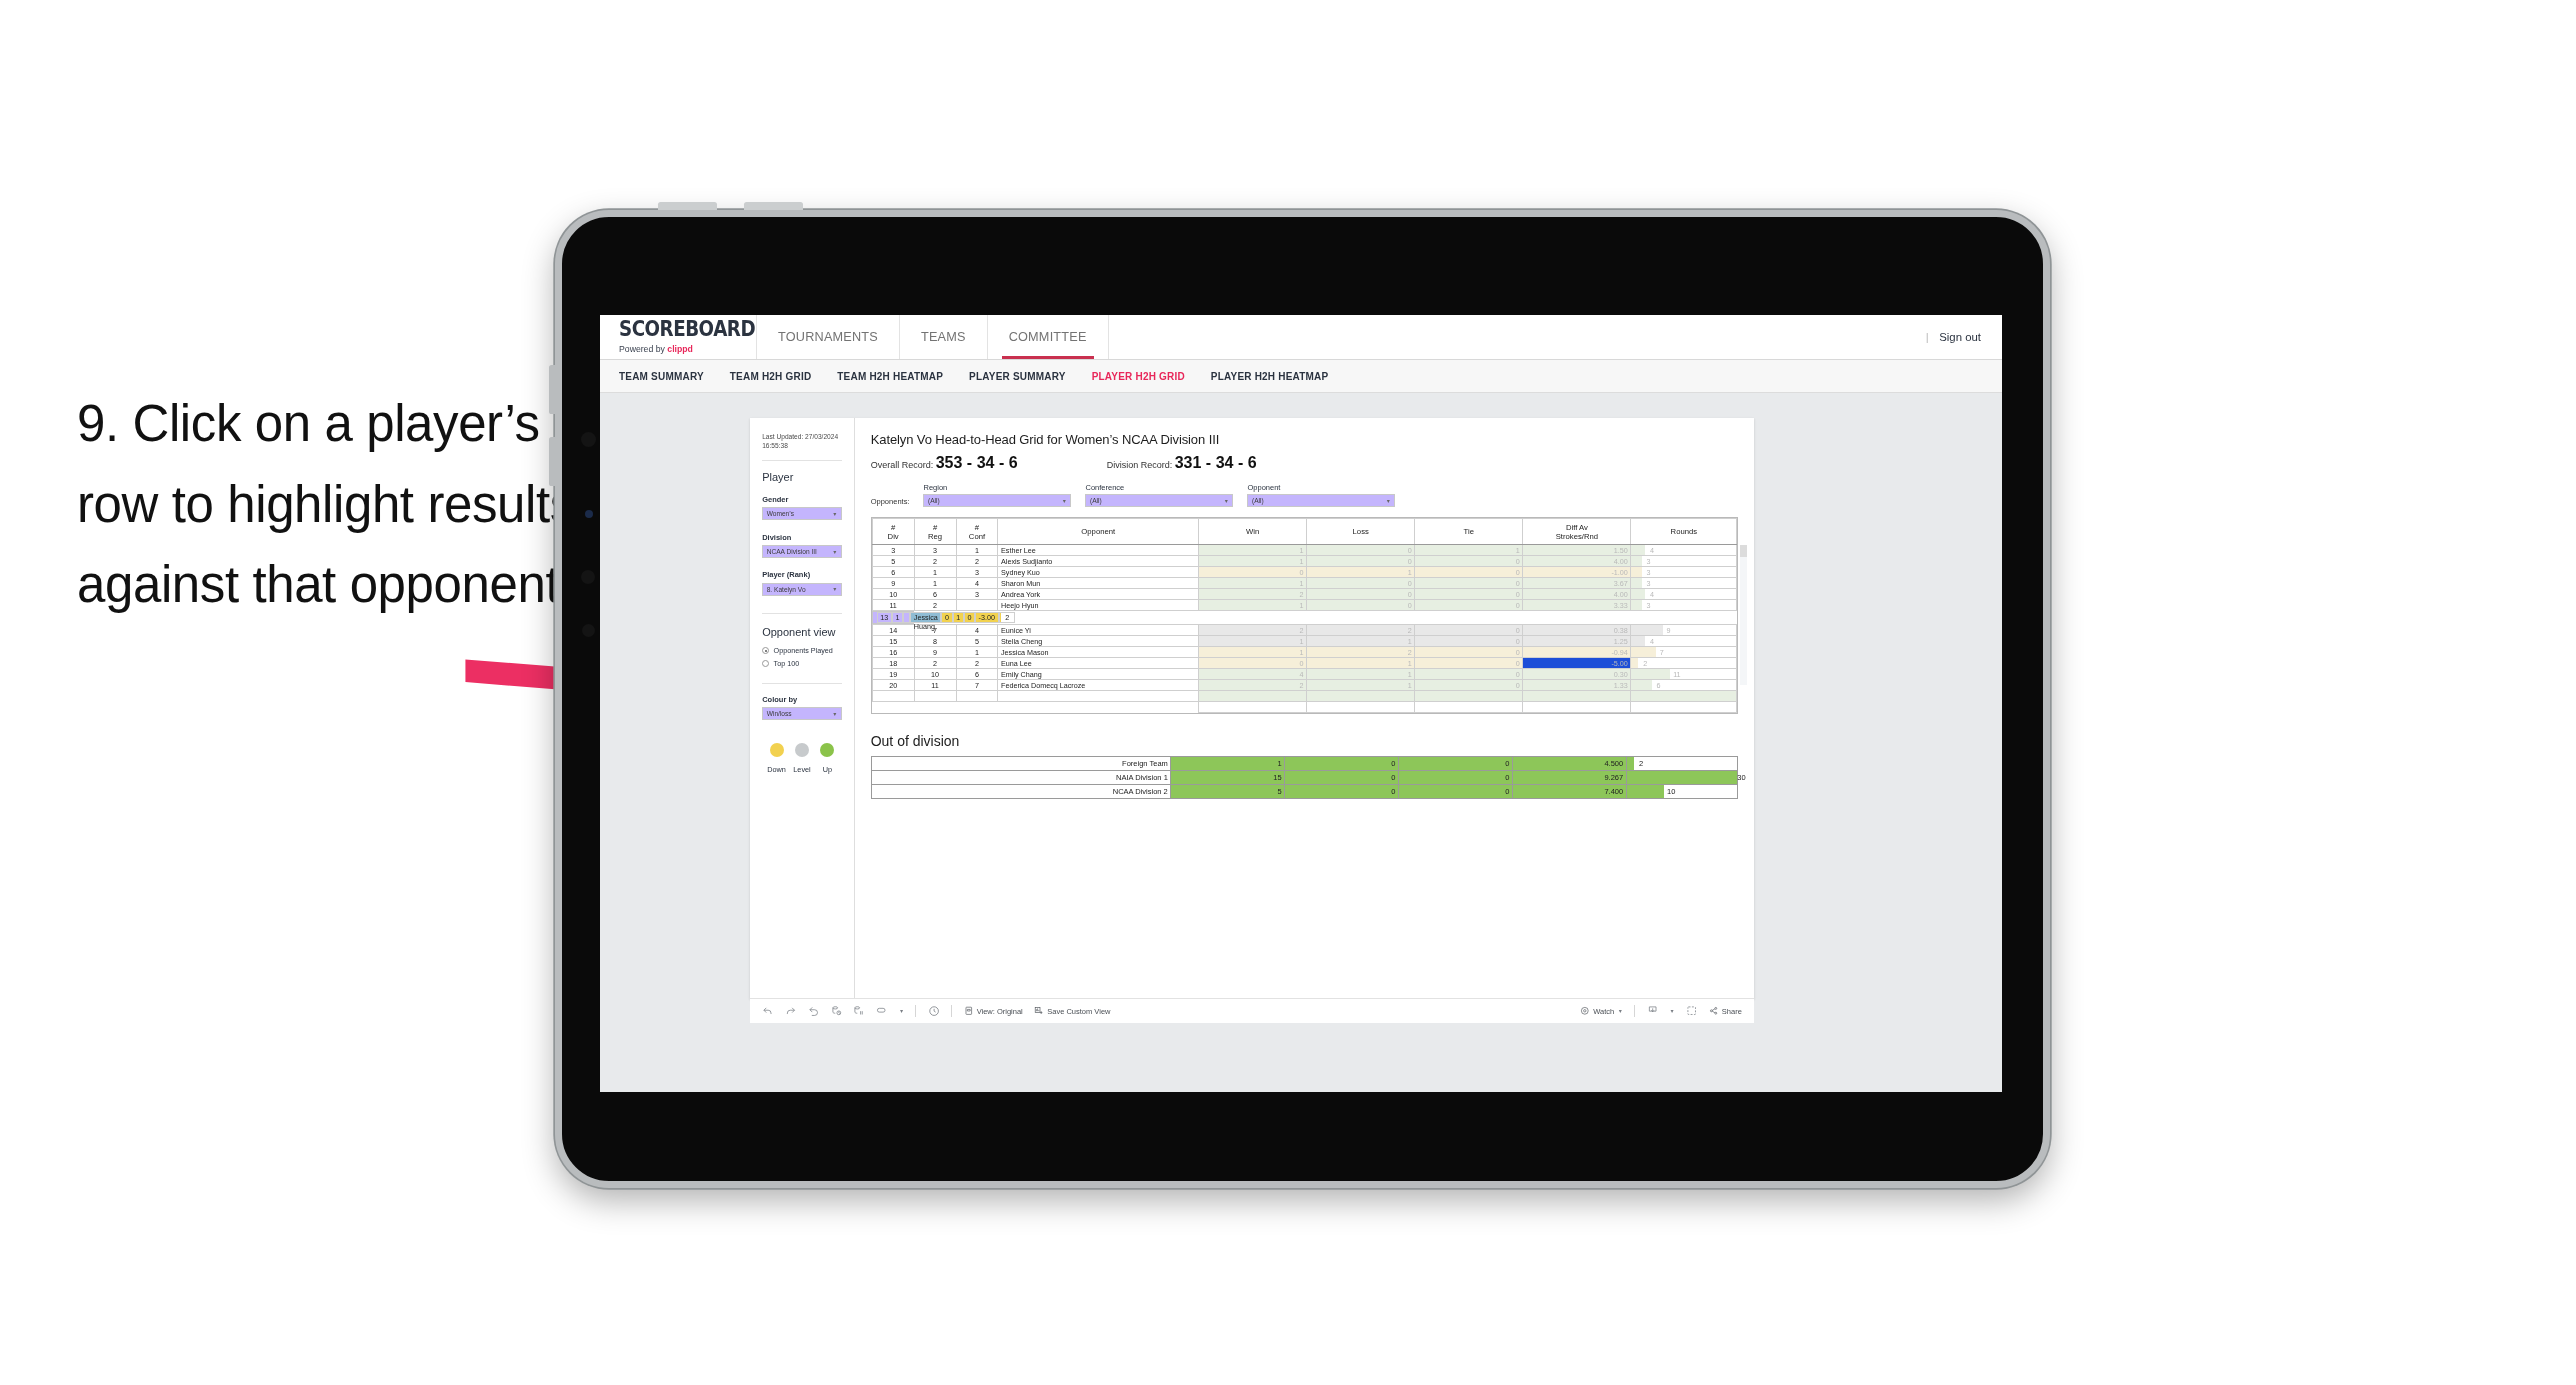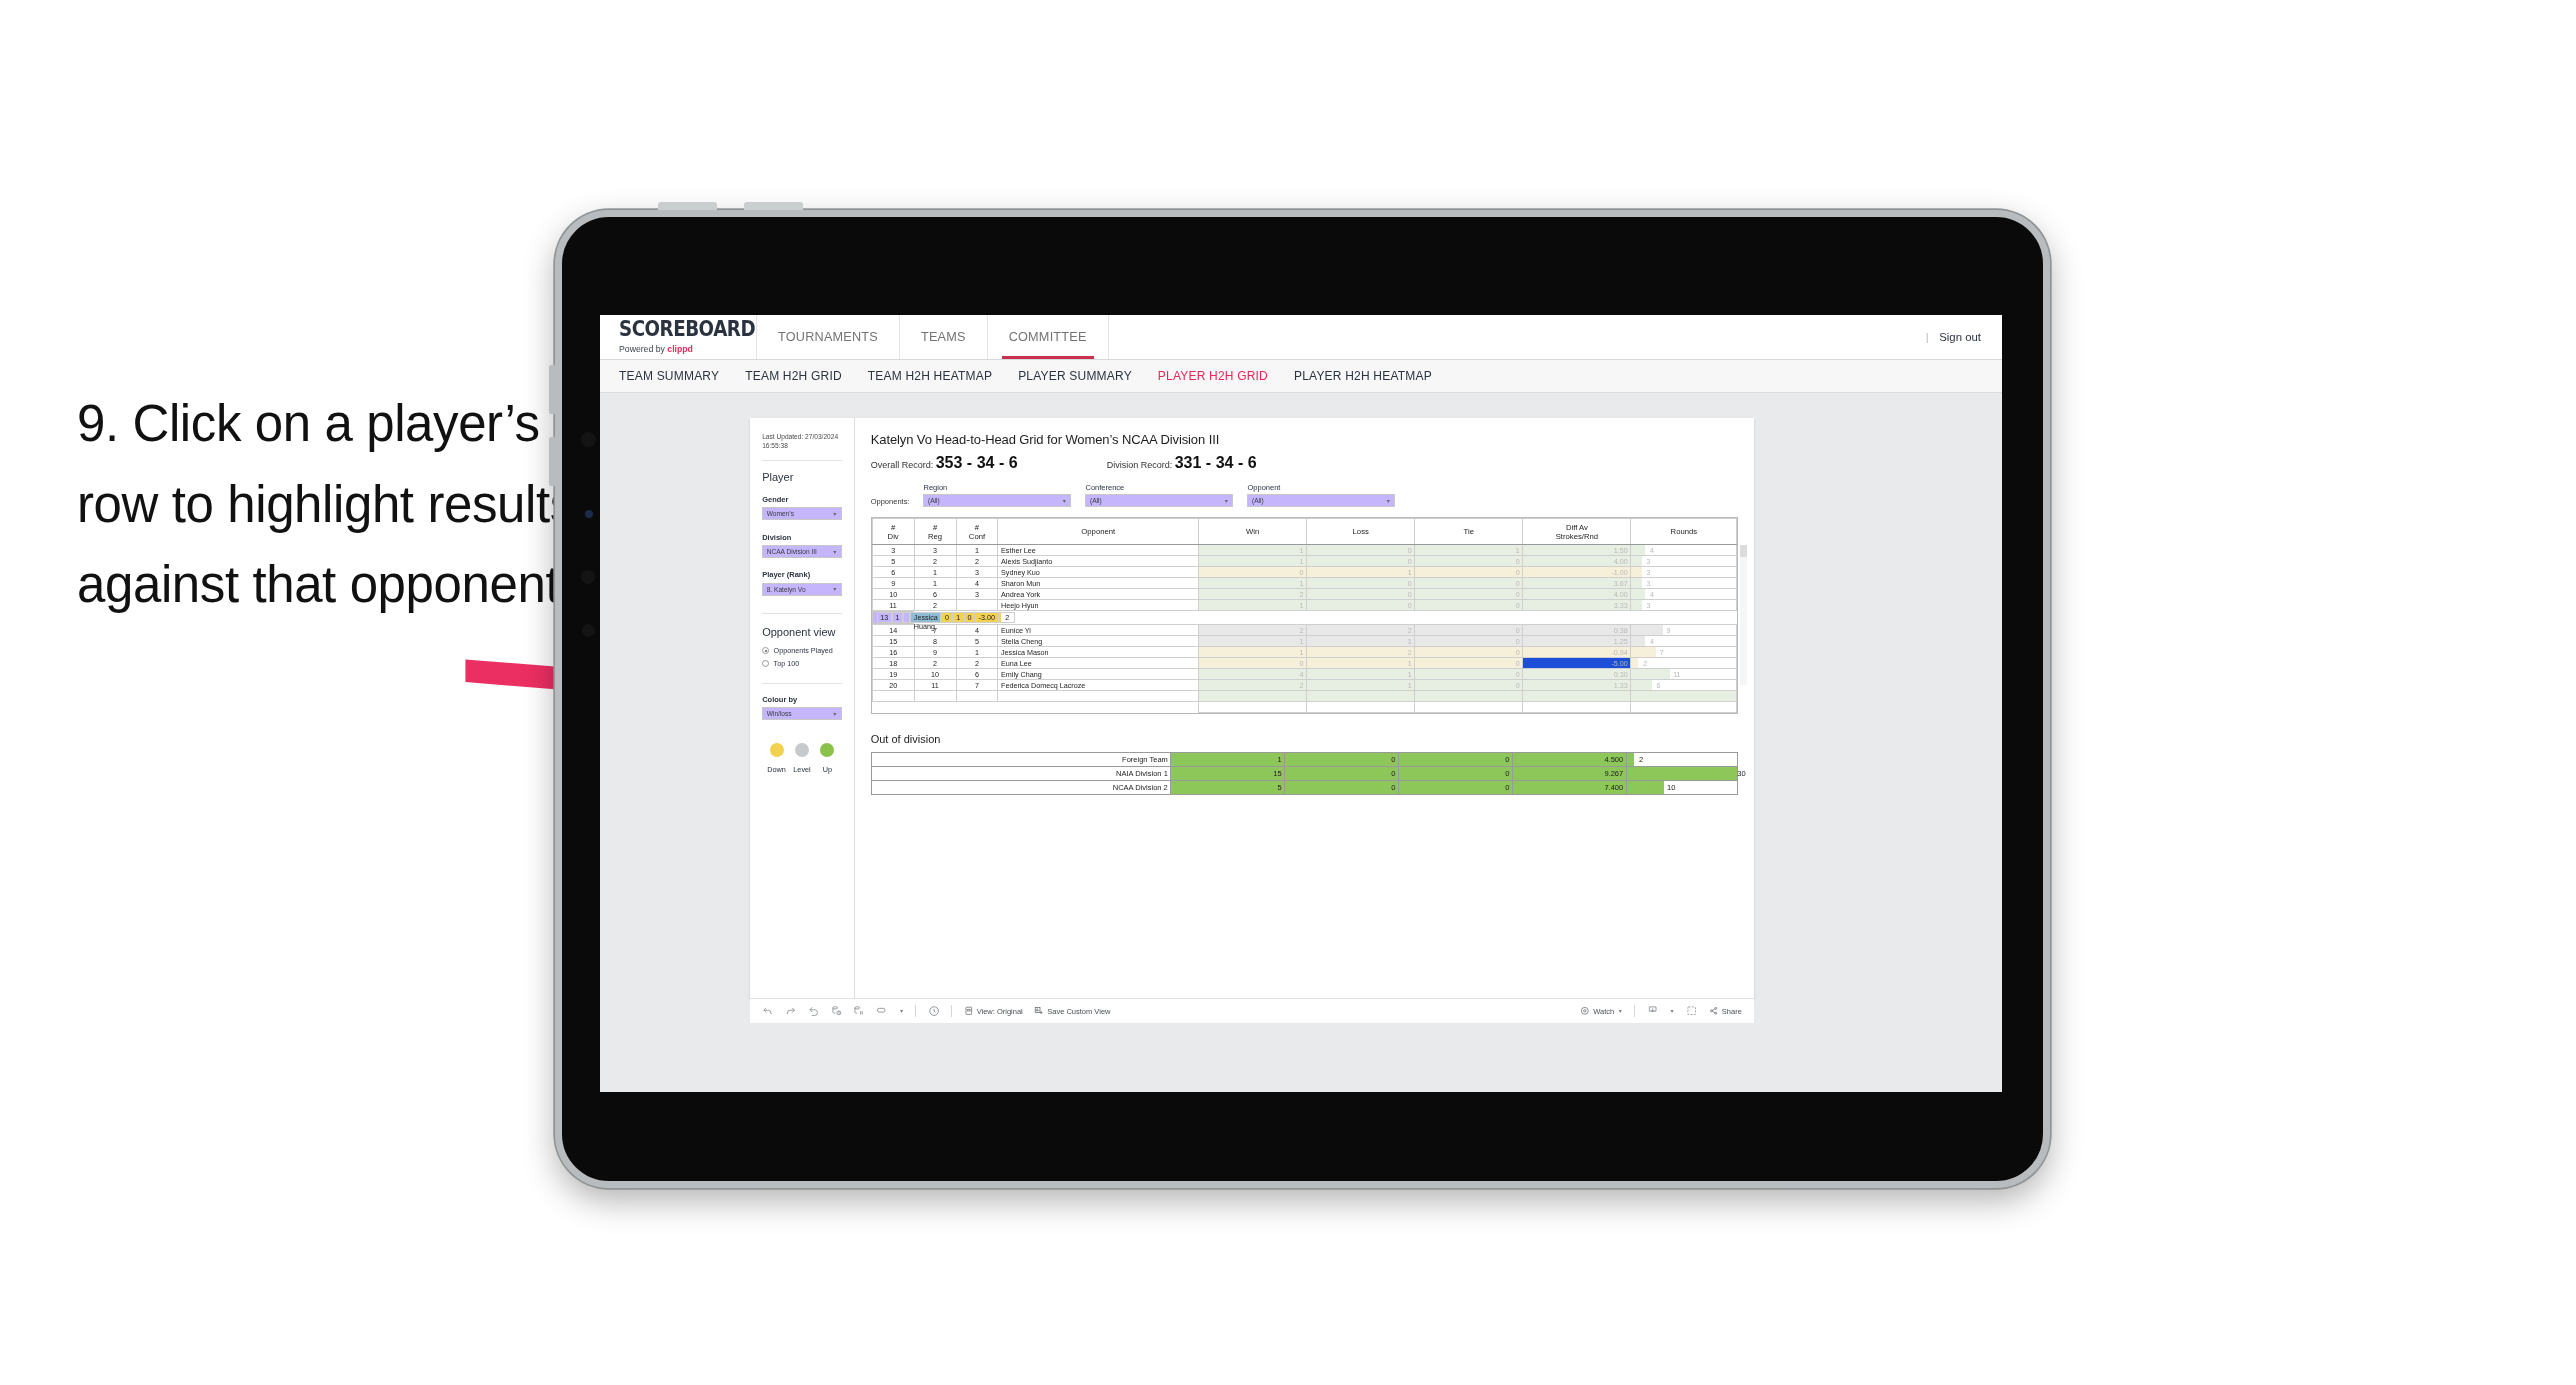--- a/index.html
+++ b/index.html
@@ -57,21 +57,21 @@
   .topnav-item { display:flex; align-items:center; padding:0 21px; font-size:12.7px;
      color:#737373; letter-spacing:0.2px; border-right:0.9px solid #e3e3e3; position:relative; cursor:pointer;}
   .topnav-item.active::after { content:""; position:absolute; left:14px; right:14px; bottom:0;
      height:2.6px; background:#c9304f; }
   .topnav-right { margin-left:auto; display:flex; align-items:center; padding-right:21px;
      font-size:11.4px; color:#2b3340; gap:10.5px; }
   .topnav-right .divider { color:#bbb; }
 
   .subnav { height: 33px; background:#f7f7f7; display:flex; align-items:center;
             padding-left: 19px; gap: 26px; border-bottom:0.9px solid #dcdcdc; }
-  .subnav-item { font-size:12px; color:#2b3340; letter-spacing:0.2px; cursor:pointer; }
+  .subnav-item { font-size:10px; color:#2b3340; letter-spacing:0.2px; cursor:pointer;font-weight:bold; }
   .subnav-item.active { color:#e8275a; }
 
   .canvas { background:#e8eaec; height: 699px; padding: 26px 0 0 0; position:relative; }
 
   .viz {
     position:absolute; left:150px; top:24.5px; width:1004px; height:581px;
     background:#fff; box-shadow:0 0.9px 2.6px rgba(0,0,0,.14);
     display:flex;
   }
 
@@ -122,21 +122,21 @@
   tr.dim td.c-rnd .val { color:#b9b9b9; }
   tr.sel td.c-opp { background:#8fbcd4; color:#1d1d1d; }
   tr.sel td.c-num, tr.sel td.c-diff { background:#f2d24f; color:#222; font-weight:normal; }
   tr.sel td.c-rnd .val { color:#222; }
   .blank-rows td { height:50px; border-left:0.9px solid #cfcfcf; }
   .clip-row td { height:4.4px; overflow:hidden; }
 
   .scrollbar { position:absolute; right:-9.6px; top:27px; width:7px; height:140px; background:#f4f6f8; }
   .scrollbar .thumb { width:7px; height:12.2px; background:#dcdcdc; }
 
-  .ood-title { font-size:11px; color:#1d1d1d; margin:19px 0 7px; }
+  .ood-title { font-size:14px; color:#1d1d1d; margin:19px 0 7px; }
   table.ood { border-collapse:collapse; width:100%; table-layout:fixed; }
   table.ood td { border:0.9px solid #9a9a9a; font-size:7.5px; height:14px; padding:0 2.6px; color:#222; }
   .ood-name { width:129px; text-align:right; background:#fff; }
   .ood-num { width:49px; text-align:right; background:#8dc659; }
   .ood-diff { width:49px; text-align:right; background:#8dc659; }
   .ood-rnd { width:48px; text-align:left; position:relative; padding:0; background:#fff; }
   .ood-rnd .bar { position:absolute; left:0; top:0; bottom:0; background:#8dc659; }
   .ood-rnd .val { position:relative; padding:0 2.6px; }
 
   

